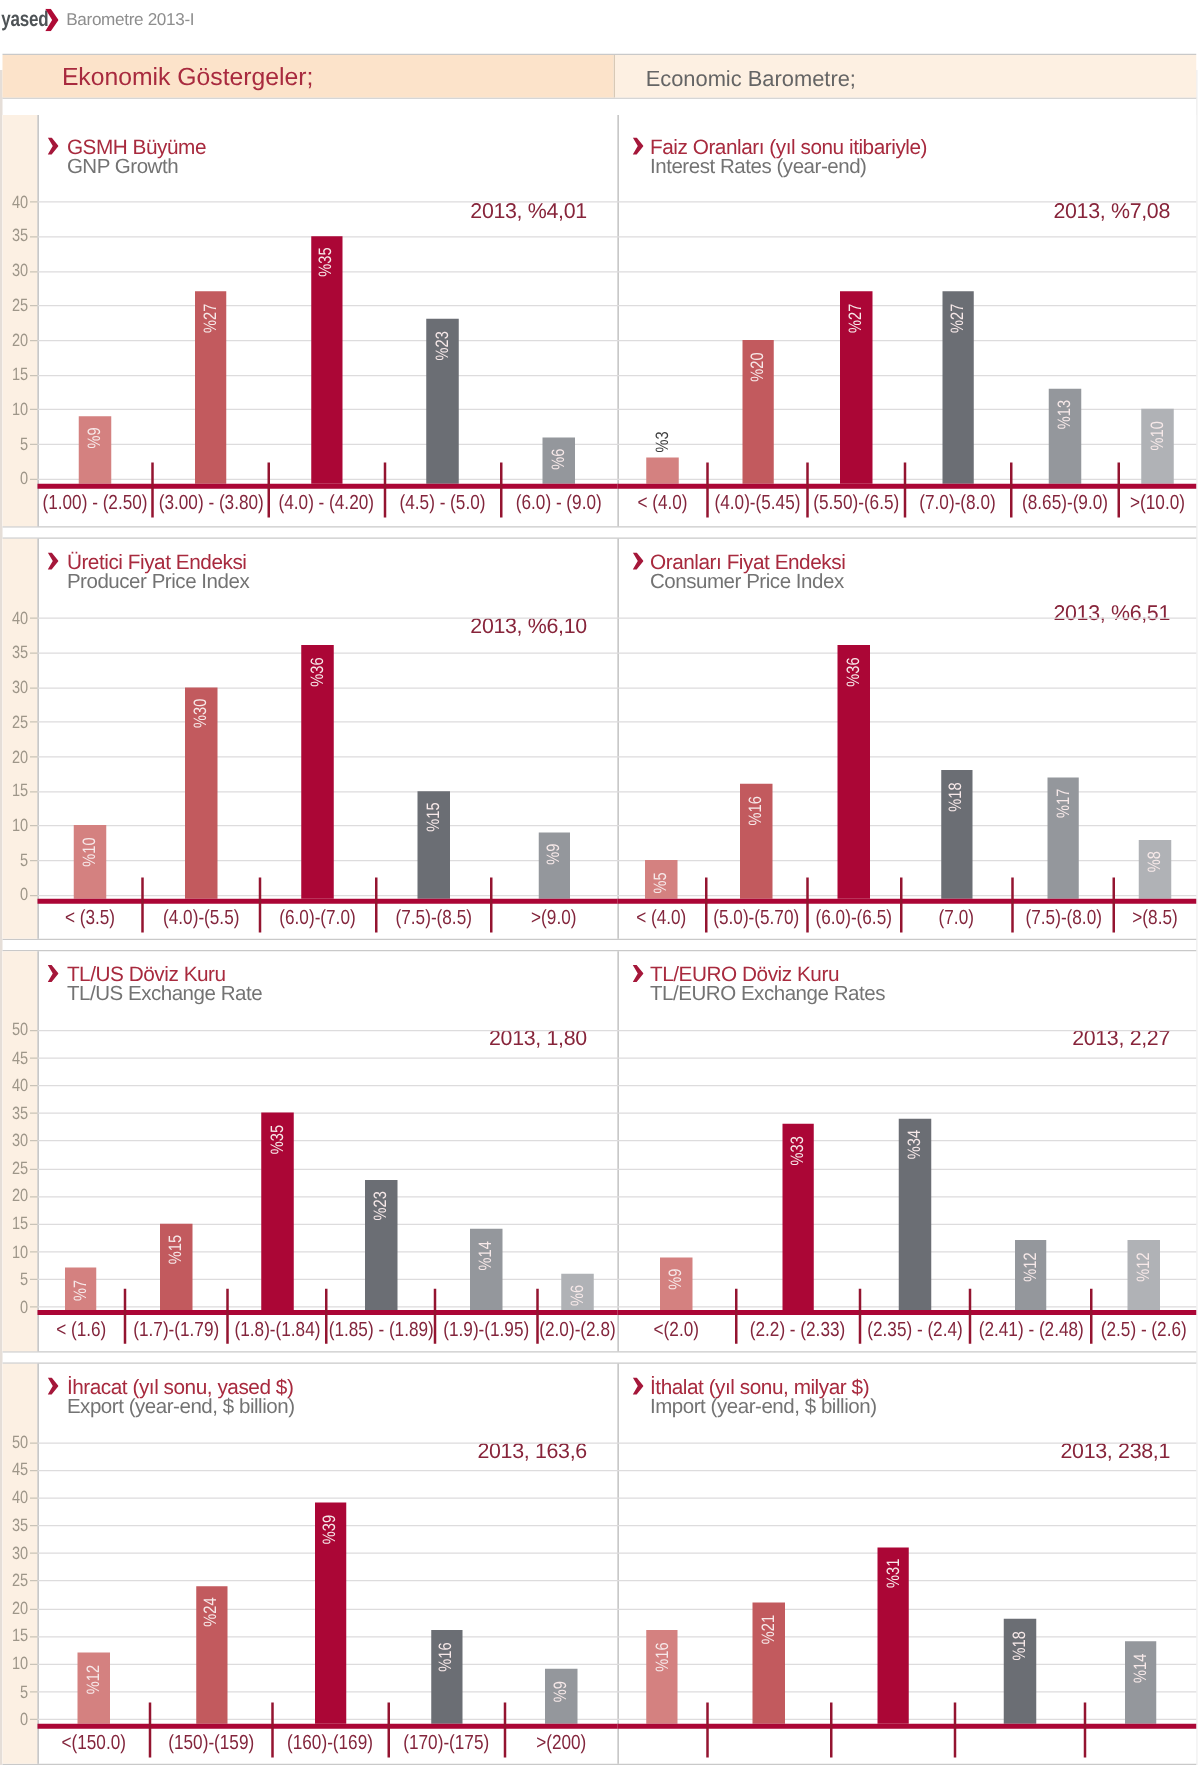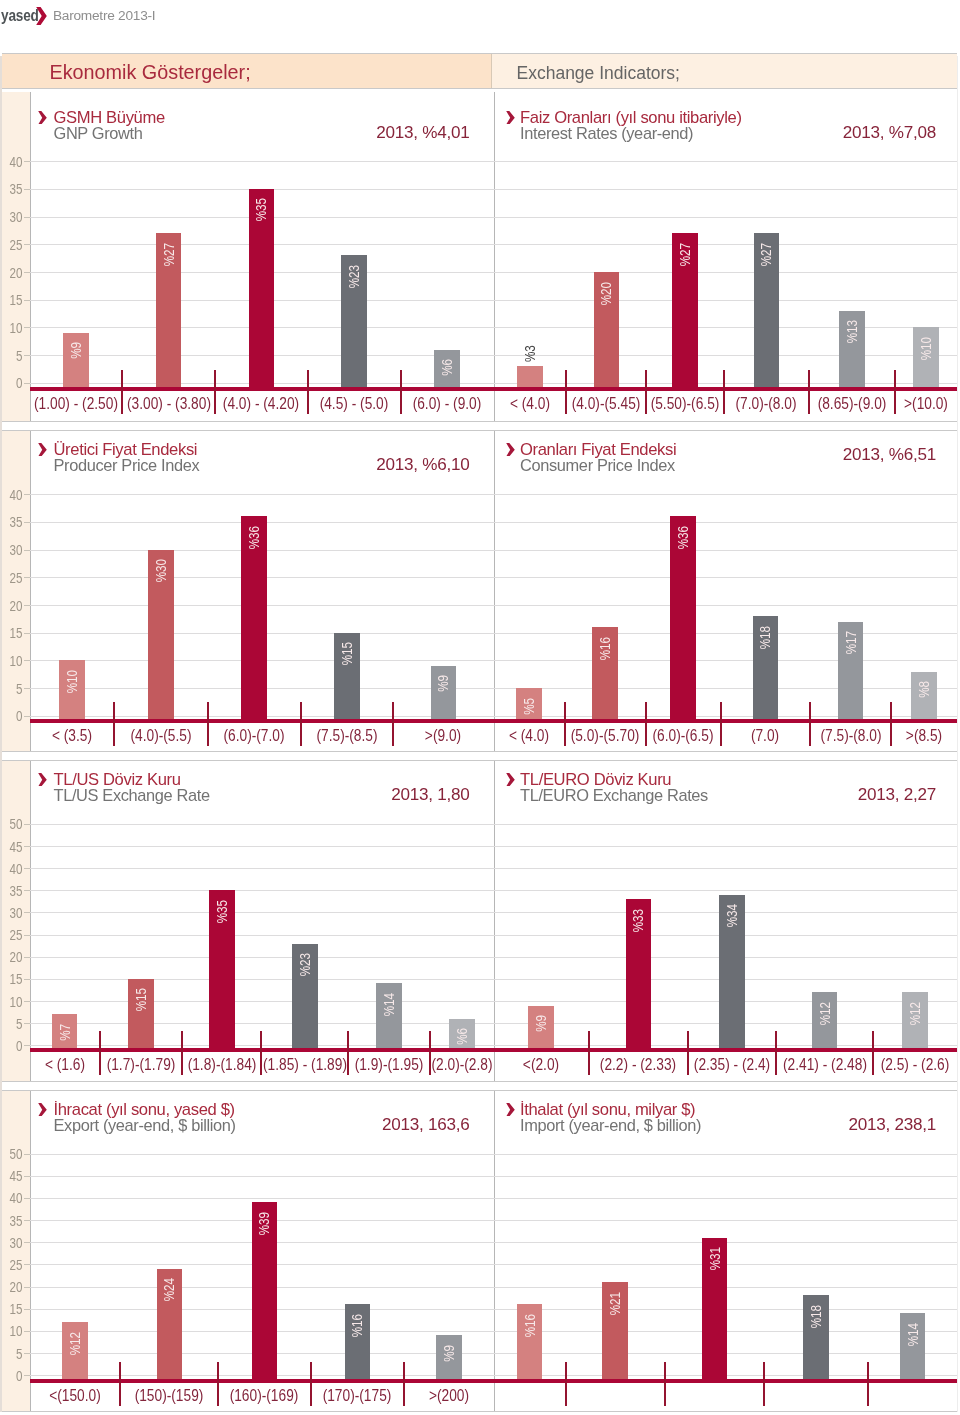--- a/index.html
+++ b/index.html
@@ -17,21 +17,21 @@
   .logo{position:absolute;left:1px;top:5.5px;width:46px;height:19px;}
   .logo-text{position:absolute;left:0;top:0;font-weight:bold;font-size:17px;
      letter-spacing:-0.2px;color:#4e5356;line-height:19px;
      display:inline-block;transform:scaleX(0.80);transform-origin:left center;}
   .logo-chev{position:absolute;left:34.6px;top:1.2px;}
   .topbar-title{position:absolute;left:53px;top:8px;font-size:13.7px;color:#8e8e8e;line-height:16px;letter-spacing:-0.26px;}
 
   
   .page-edge-l{position:absolute;left:0;top:55.5px;width:2px;height:1356px;background:#e5ded8;}
   .page-edge-r{position:absolute;left:957px;top:55.5px;width:1px;height:1356px;background:#ededed;}
-  .band{position:absolute;left:2px;top:53px;width:955px;height:35.5px;border-top:1px solid #c9c9c9;border-bottom:1px solid #c9c9c9;box-sizing:border-box;}
+  .band{position:absolute;left:2px;top:43px;width:955px;height:35.5px;border-top:1px solid #c9c9c9;border-bottom:1px solid #c9c9c9;box-sizing:border-box;}
   .band-l{position:absolute;left:0;top:0;width:489px;height:100%;background:#fce3ca;}
   .band-r{position:absolute;left:489px;top:0;width:466px;height:100%;background:#fdf0e2;}
   .band-sep{position:absolute;left:489px;top:0;width:1px;height:100%;background:#d8c9b6;}
   .band-title-tr{position:absolute;left:47.5px;top:6.2px;font-size:19.8px;color:#a82a3e;line-height:24px;}
   .band-title-en{position:absolute;left:514.5px;top:7.5px;font-size:17.5px;color:#656565;line-height:22px;}
 
   
   .sec{position:absolute;left:2px;width:955px;box-sizing:border-box;
        border-top:1px solid #c9c9c9;border-bottom:1px solid #c9c9c9;background:#fff;}
   .sec.first{border-top:none;}
@@ -39,21 +39,21 @@
   .vsep{position:absolute;top:0;width:1px;height:100%;background:#b6b6b6;}
 
   .panel{position:absolute;top:0;height:100%;}
   .panel-l{left:27.5px;width:464px;}
   .panel-r{left:491.5px;width:463.5px;}
 
   .hdr{position:absolute;left:0;top:0;width:100%;}
   .hdr .chev{position:absolute;}
   .hdr .t-tr{position:absolute;font-size:16.6px;color:#a82a3e;line-height:19px;white-space:nowrap;letter-spacing:-0.36px;}
   .hdr .t-en{position:absolute;font-size:16.4px;color:#737373;line-height:19px;white-space:nowrap;letter-spacing:-0.36px;}
-  .hdr .val{position:absolute;right:0;font-size:17.1px;color:#87243a;line-height:20px;white-space:nowrap;letter-spacing:-0.25px;}
+  .hdr .val{position:absolute;right:0;font-size:17.1px;color:#87243a;line-height:20px;white-space:nowrap;letter-spacing:-0.25px;margin-top:36px;}
 
   
   .plot{position:absolute;left:0;width:100%;}
   .grid{position:absolute;left:0;top:0;width:100%;height:100%;}
   .gl{position:absolute;left:0;width:100%;height:1px;background:#dddcdd;}
   .ytick{position:absolute;right:100%;font-size:14.2px;color:#9e9689;line-height:14px;
          text-align:right;width:40px;padding-right:8.2px;white-space:nowrap;
          transform:scaleX(0.82);transform-origin:right center;}
   .ytick-dash{position:absolute;right:100%;width:6px;height:1px;background:#c9c3b8;}
   .bars{position:absolute;left:0;bottom:0;width:100%;height:100%;}
@@ -87,21 +87,21 @@
             <path d="M0.2 0 L4.6 0 L10.8 9 L4.6 18 L0.2 18 L5.7 9 Z" fill="#ae0b36"></path>
           </svg></span>
     </div>
     <div class="topbar-title">Barometre 2013-I</div>
   </div>
   <div class="band">
     <div class="band-l"></div>
     <div class="band-r"></div>
     <div class="band-sep"></div>
     <div class="band-title-tr">Ekonomik Göstergeler;</div>
-    <div class="band-title-en">Exchange Indicators;</div>
+    <div class="band-title-en">Economic Barometre;</div>
   </div>
   <div class="sec first" style="top:91.5px;height:330.5px">
     <div class="strip"></div>
     <div class="vsep" style="left:27.5px"></div>
     <div class="vsep" style="left:491.5px"></div>
     <div class="panel panel-l">
       <div class="hdr" style="top:16.0px">
         <span class="chev" style="left:8.5px;top:2.6px"><svg width="9" height="13.5" viewBox="0 0 9 13.5">
               <path d="M0.2 0 L3.3 0 L8.8 6.75 L3.3 13.5 L0.2 13.5 L4.2 6.75 Z" fill="#a5173a"></path>
             </svg></span>

